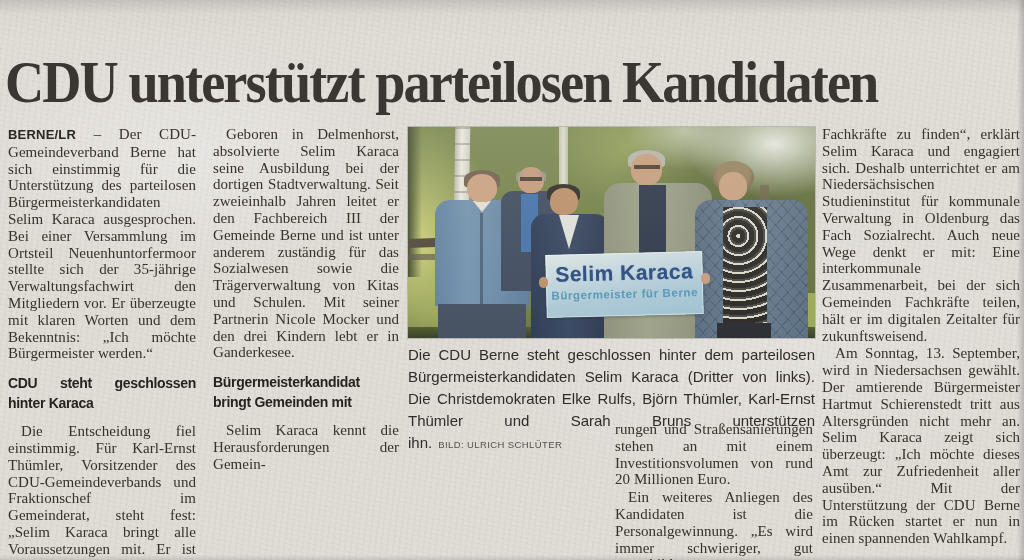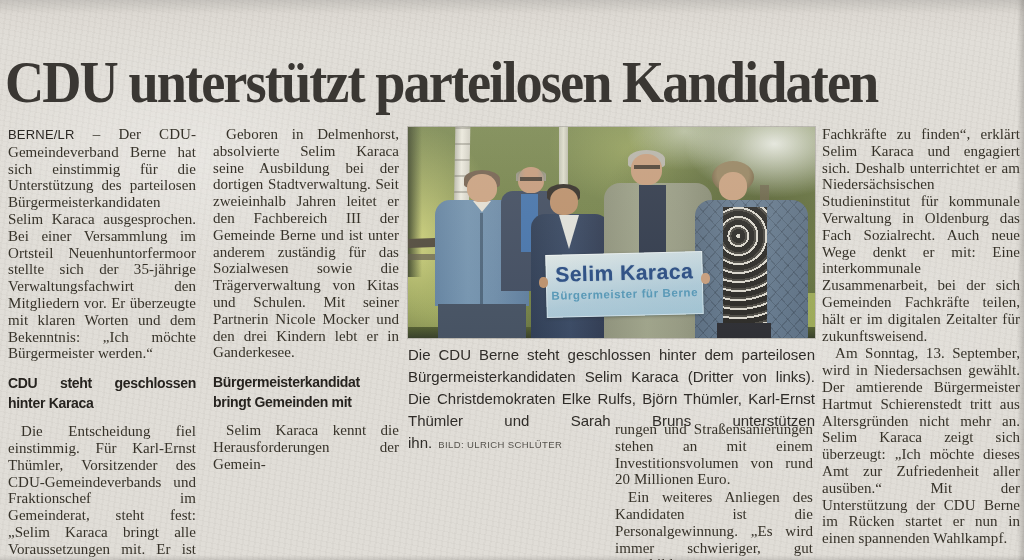--- a/index.html
+++ b/index.html
@@ -26,21 +26,21 @@
   .kicker-label{display:inline-block;font-family:"Liberation Sans",sans-serif;font-weight:800;
     font-size:16.5px;letter-spacing:-0.2px;transform:scale(0.95,1.12);transform-origin:left bottom;
     margin-right:4px;color:#1f1d1a;}
 
   
   .col{position:absolute;font-size:15px;line-height:16.8px;text-align:justify;
     color:#363229;letter-spacing:0.05px;}
   .col p{margin:0;}
   .col p.indent{text-indent:13px;}
   .col p + p{margin-top:1px;}
-  .lead{font-family:"Liberation Sans",sans-serif;font-weight:normal;font-size:13px;letter-spacing:0.2px;color:#2a2723;}
+  .lead{font-family:"Liberation Sans",sans-serif;font-weight:bold;font-size:13px;letter-spacing:0.2px;color:#2a2723;}
   .subhead{font-family:"Liberation Sans",sans-serif;font-weight:bold;font-size:14px;line-height:19.5px;
     letter-spacing:-0.3px;color:#26231f;margin:12px 0 10px;}
   #col1{left:8px;top:126px;width:188px;}
   #col2{left:213px;top:126px;width:186px;}
   #col3{left:408px;top:421px;width:199px;}
   #col4{left:615px;top:421px;width:198px;}
   #col5{left:822px;top:126px;width:198px;}
 
   
   .photo{position:absolute;left:408px;top:127px;width:407px;height:211px;overflow:hidden;

